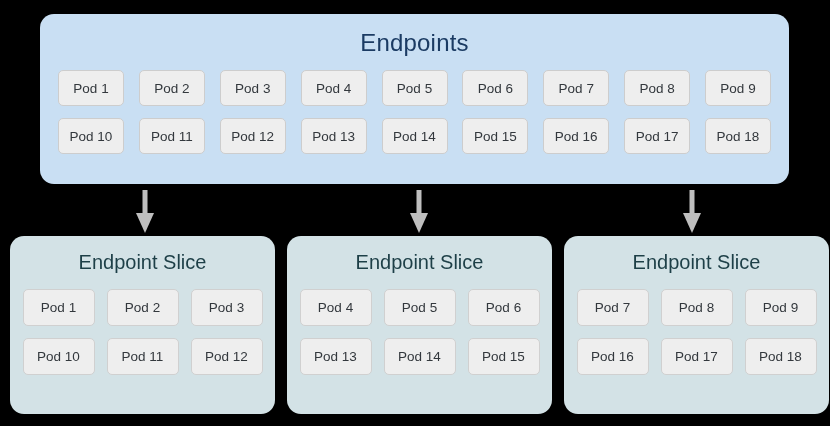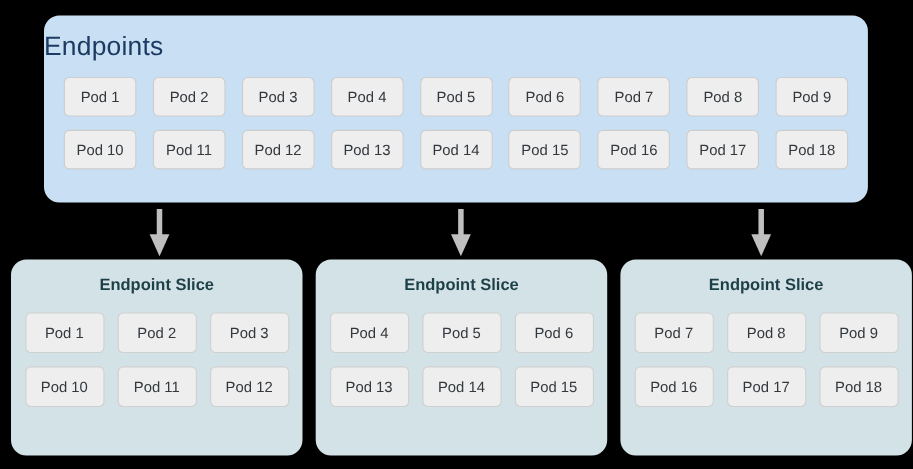--- a/index.html
+++ b/index.html
@@ -25,20 +25,21 @@
     left: 40px;
     top: 14px;
     width: 749px;
     height: 170px;
     background: #c9dff3;
     border-radius: 14px;
   }
 
   .endpoints-title {
     width: 100%;
+    text-align: center;
     font-size: 24px;
     font-weight: 400;
     color: #1b3b63;
     letter-spacing: 0.2px;
     padding-top: 17px;
     line-height: 1;
   }
 
   .pod-row {
     display: flex;
@@ -81,22 +82,22 @@
     background: #d3e2e6;
     border-radius: 14px;
   }
   .slice-panel.p1 { left: 10px; }
   .slice-panel.p2 { left: 287px; }
   .slice-panel.p3 { left: 564px; }
 
   .slice-title {
     width: 100%;
     text-align: center;
-    font-size: 15px;
-    font-weight: 700;
+    font-size: 20px;
+    font-weight: 400;
     color: #1d3f47;
     padding-top: 16px;
     line-height: 1;
   }
 
   .slice-row {
     display: flex;
     justify-content: center;
     gap: 12px;
   }

